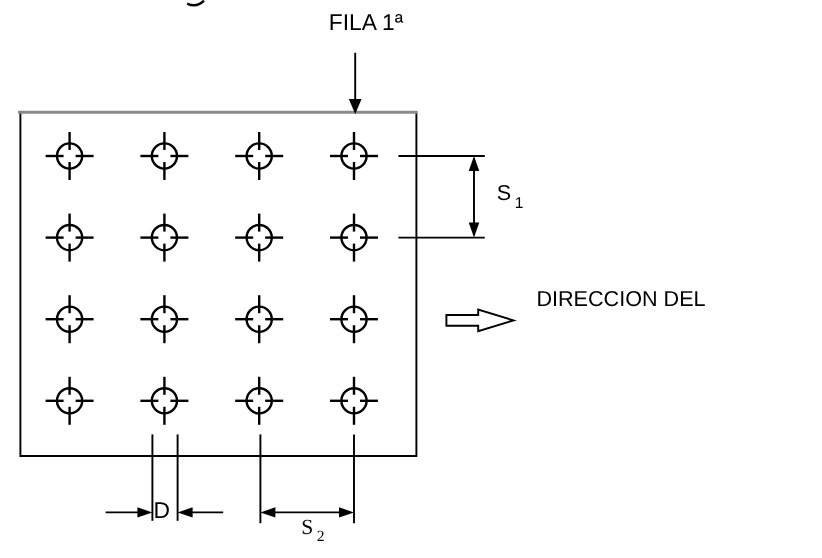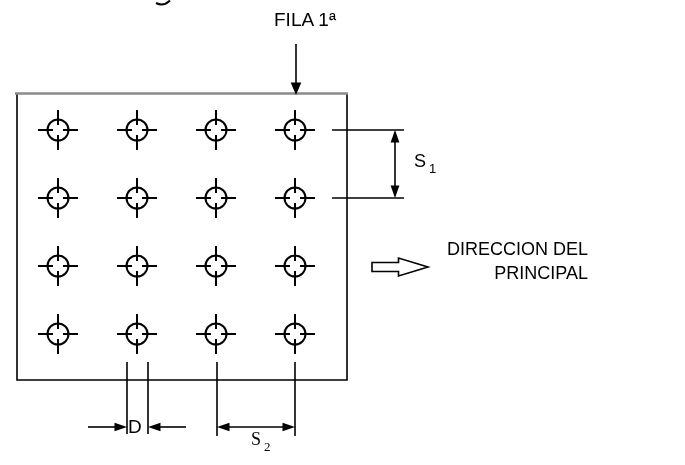--- a/index.html
+++ b/index.html
@@ -16,21 +16,21 @@
   .label {
     position: absolute;
     white-space: nowrap;
     color: #000000;
     line-height: 1.1;
   }
   .fila-label      { left: 274px; top: 10px;  font-size: 19px; }
   .s1-label        { left: 414px; top: 152px; font-size: 18px; }
   .s2-label        { left: 251px; top: 430px; font-size: 18px; font-family: Liberation Serif, serif; }
   .d-label         { left: 128px; top: 417px; font-size: 19px; }
-  .direction-label { left: 447px; top: 238px; font-size: 18px; line-height: 23.5px; text-align: right; }
+  .direction-label { left: 447px; top: 238px; font-size: 18px; line-height: 23.5px; }
   .sub {
     font-size: 13px;
     position: relative;
     top: 6px;
     margin-left: 3px;
   }
 </style>
 </head>
 <body>
 
@@ -195,16 +195,15 @@
   <div class="label fila-label">FILA 1ª</div>
 
   <div class="label s1-label"><span>S</span><span class="sub">1</span></div>
 
   <div class="label d-label">D</div>
 
   <div class="label s2-label"><span>S</span><span class="sub">2</span></div>
 
   <div class="label direction-label">
     <div>DIRECCION DEL</div>
-    <div>PRINCIPAL</div>
   </div>
 
 </div>
 
 </body></html>

